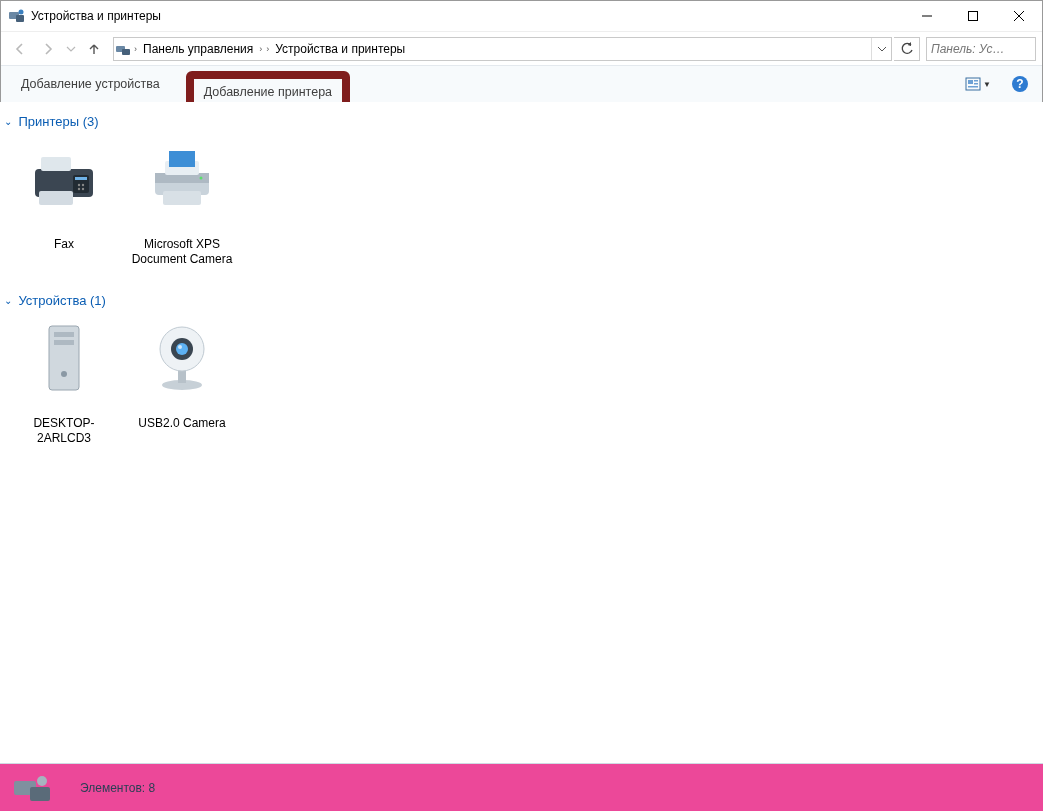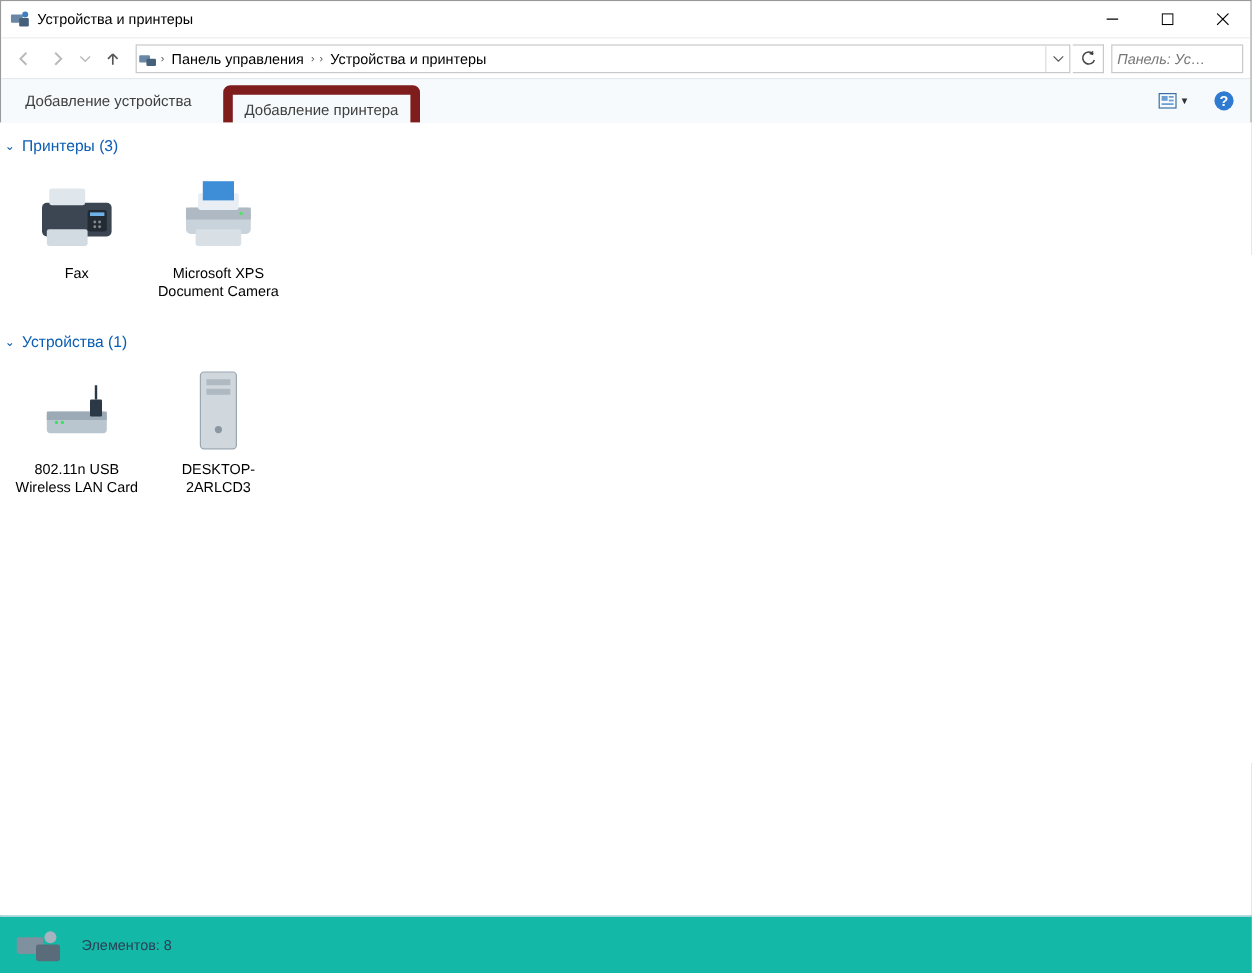--- a/index.html
+++ b/index.html
@@ -27,23 +27,23 @@
   .toolbar .spacer{flex:1;}
   .toolbar .view-btn, .toolbar .help-btn { width:28px; height:24px; display:flex; align-items:center; justify-content:center; }
   .toolbar .view-btn .chev-s{font-size:8px;margin-left:2px;color:#333;}
   
   .content { position:absolute; top:102px; left:0; right:0; bottom:48px; overflow:auto; background:#fff; }
   .group-hdr { display:flex; align-items:center; padding:12px 8px 4px 4px; color:#0A5DB3; font-size:13px; }
   .group-hdr .chev-g{font-size:10px; margin-right:6px;}
   .items { display:flex; flex-wrap:wrap; padding:4px 10px 8px 10px; gap:10px 10px;}
   .item { width:108px; display:flex; flex-direction:column; align-items:center; text-align:center; font-size:12px; color:#000; padding:6px 2px;}
   .item .ic { width:72px; height:72px; display:flex; align-items:center; justify-content:center; }
-  .item .lbl { margin-top:6px; line-height:1.25; word-wrap:break-word;}
-  
-  .statusbar { position:absolute; bottom:0; left:0; right:0; height:48px; background:#14b8a6; border-top:1px solid #D0DAE4; display:flex; align-items:center; padding:0 12px; font-size:12px; color:#2a3f55; gap:14px;}
+  .item .lbl { margin-top:22px; line-height:1.25; word-wrap:break-word;}
+  
+  .statusbar { position:absolute; bottom:0; left:0; right:0; height:48px; background:#ec4899; border-top:1px solid #D0DAE4; display:flex; align-items:center; padding:0 12px; font-size:12px; color:#2a3f55; gap:26px;}
   .statusbar .sb-icon{width:42px; height:36px; display:flex; align-items:center; justify-content:center;}
 </style>
 </head>
 <body>
 
 <div class="titlebar">
   <span class="title-icon">
     <svg width="16" height="16">
         <rect x="0" y="4" width="10" height="7" rx="1" fill="#6a88a5"></rect>
         <rect x="7" y="7" width="8" height="7" rx="1" fill="#46607a"></rect>
@@ -180,43 +180,44 @@
     </div>
   </div>
 
   <div class="group-hdr">
     <span class="chev-g">⌄</span>
     <span>Устройства (1)</span>
   </div>
   <div class="items">
     <div class="item">
       <div class="ic">
-        <svg width="70" height="70">
-            <rect x="10" y="36" width="50" height="18" rx="3" fill="#b9c5cf"></rect>
-            <rect x="10" y="36" width="50" height="7" fill="#9caab6"></rect>
-            <rect x="46" y="26" width="10" height="14" rx="1" fill="#2b3946"></rect>
-            <line x1="51" y1="26" x2="51" y2="14" stroke="#2b3946" stroke-width="2"></line>
-            <circle cx="18" cy="45" r="1.3" fill="#3adf5a"></circle>
-            <circle cx="23" cy="45" r="1.3" fill="#3adf5a"></circle>
-          </svg>
-      </div>
-      <div class="lbl">802.11n USB Wireless LAN Card</div>
-    </div>
-    <div class="item">
-      <div class="ic">
         <svg width="70" height="80">
             <rect x="20" y="8" width="30" height="64" rx="3" fill="#d0d8de"></rect>
             <rect x="20" y="8" width="30" height="64" rx="3" fill="none" stroke="#9aa6b0"></rect>
             <rect x="25" y="14" width="20" height="5" fill="#aeb9c2"></rect>
             <rect x="25" y="22" width="20" height="5" fill="#aeb9c2"></rect>
             <circle cx="35" cy="56" r="3" fill="#8a98a4"></circle>
           </svg>
       </div>
       <div class="lbl">DESKTOP-2ARLCD3</div>
     </div>
+    <div class="item">
+      <div class="ic">
+        <svg width="70" height="78">
+            <ellipse cx="35" cy="66" rx="20" ry="5" fill="#c7d0d7"></ellipse>
+            <rect x="31" y="48" width="8" height="16" fill="#b7c1c9"></rect>
+            <circle cx="35" cy="30" r="22" fill="#eef2f5"></circle>
+            <circle cx="35" cy="30" r="22" fill="none" stroke="#c0cad2" stroke-width="1"></circle>
+            <circle cx="35" cy="30" r="11" fill="#3a4651"></circle>
+            <circle cx="35" cy="30" r="6" fill="#5db1f2"></circle>
+            <circle cx="33" cy="28" r="2" fill="#cfe8fb"></circle>
+          </svg>
+      </div>
+      <div class="lbl">USB2.0 Camera</div>
+    </div>
   </div>
 </div>
 
 <div class="statusbar">
   <div class="sb-icon">
     <svg width="42" height="34">
         <rect x="2" y="10" width="22" height="14" rx="2" fill="#7f909f"></rect>
         <rect x="18" y="16" width="20" height="14" rx="2" fill="#5a6b79"></rect>
         <circle cx="30" cy="10" r="5" fill="#a7b4bf"></circle>
       </svg>

